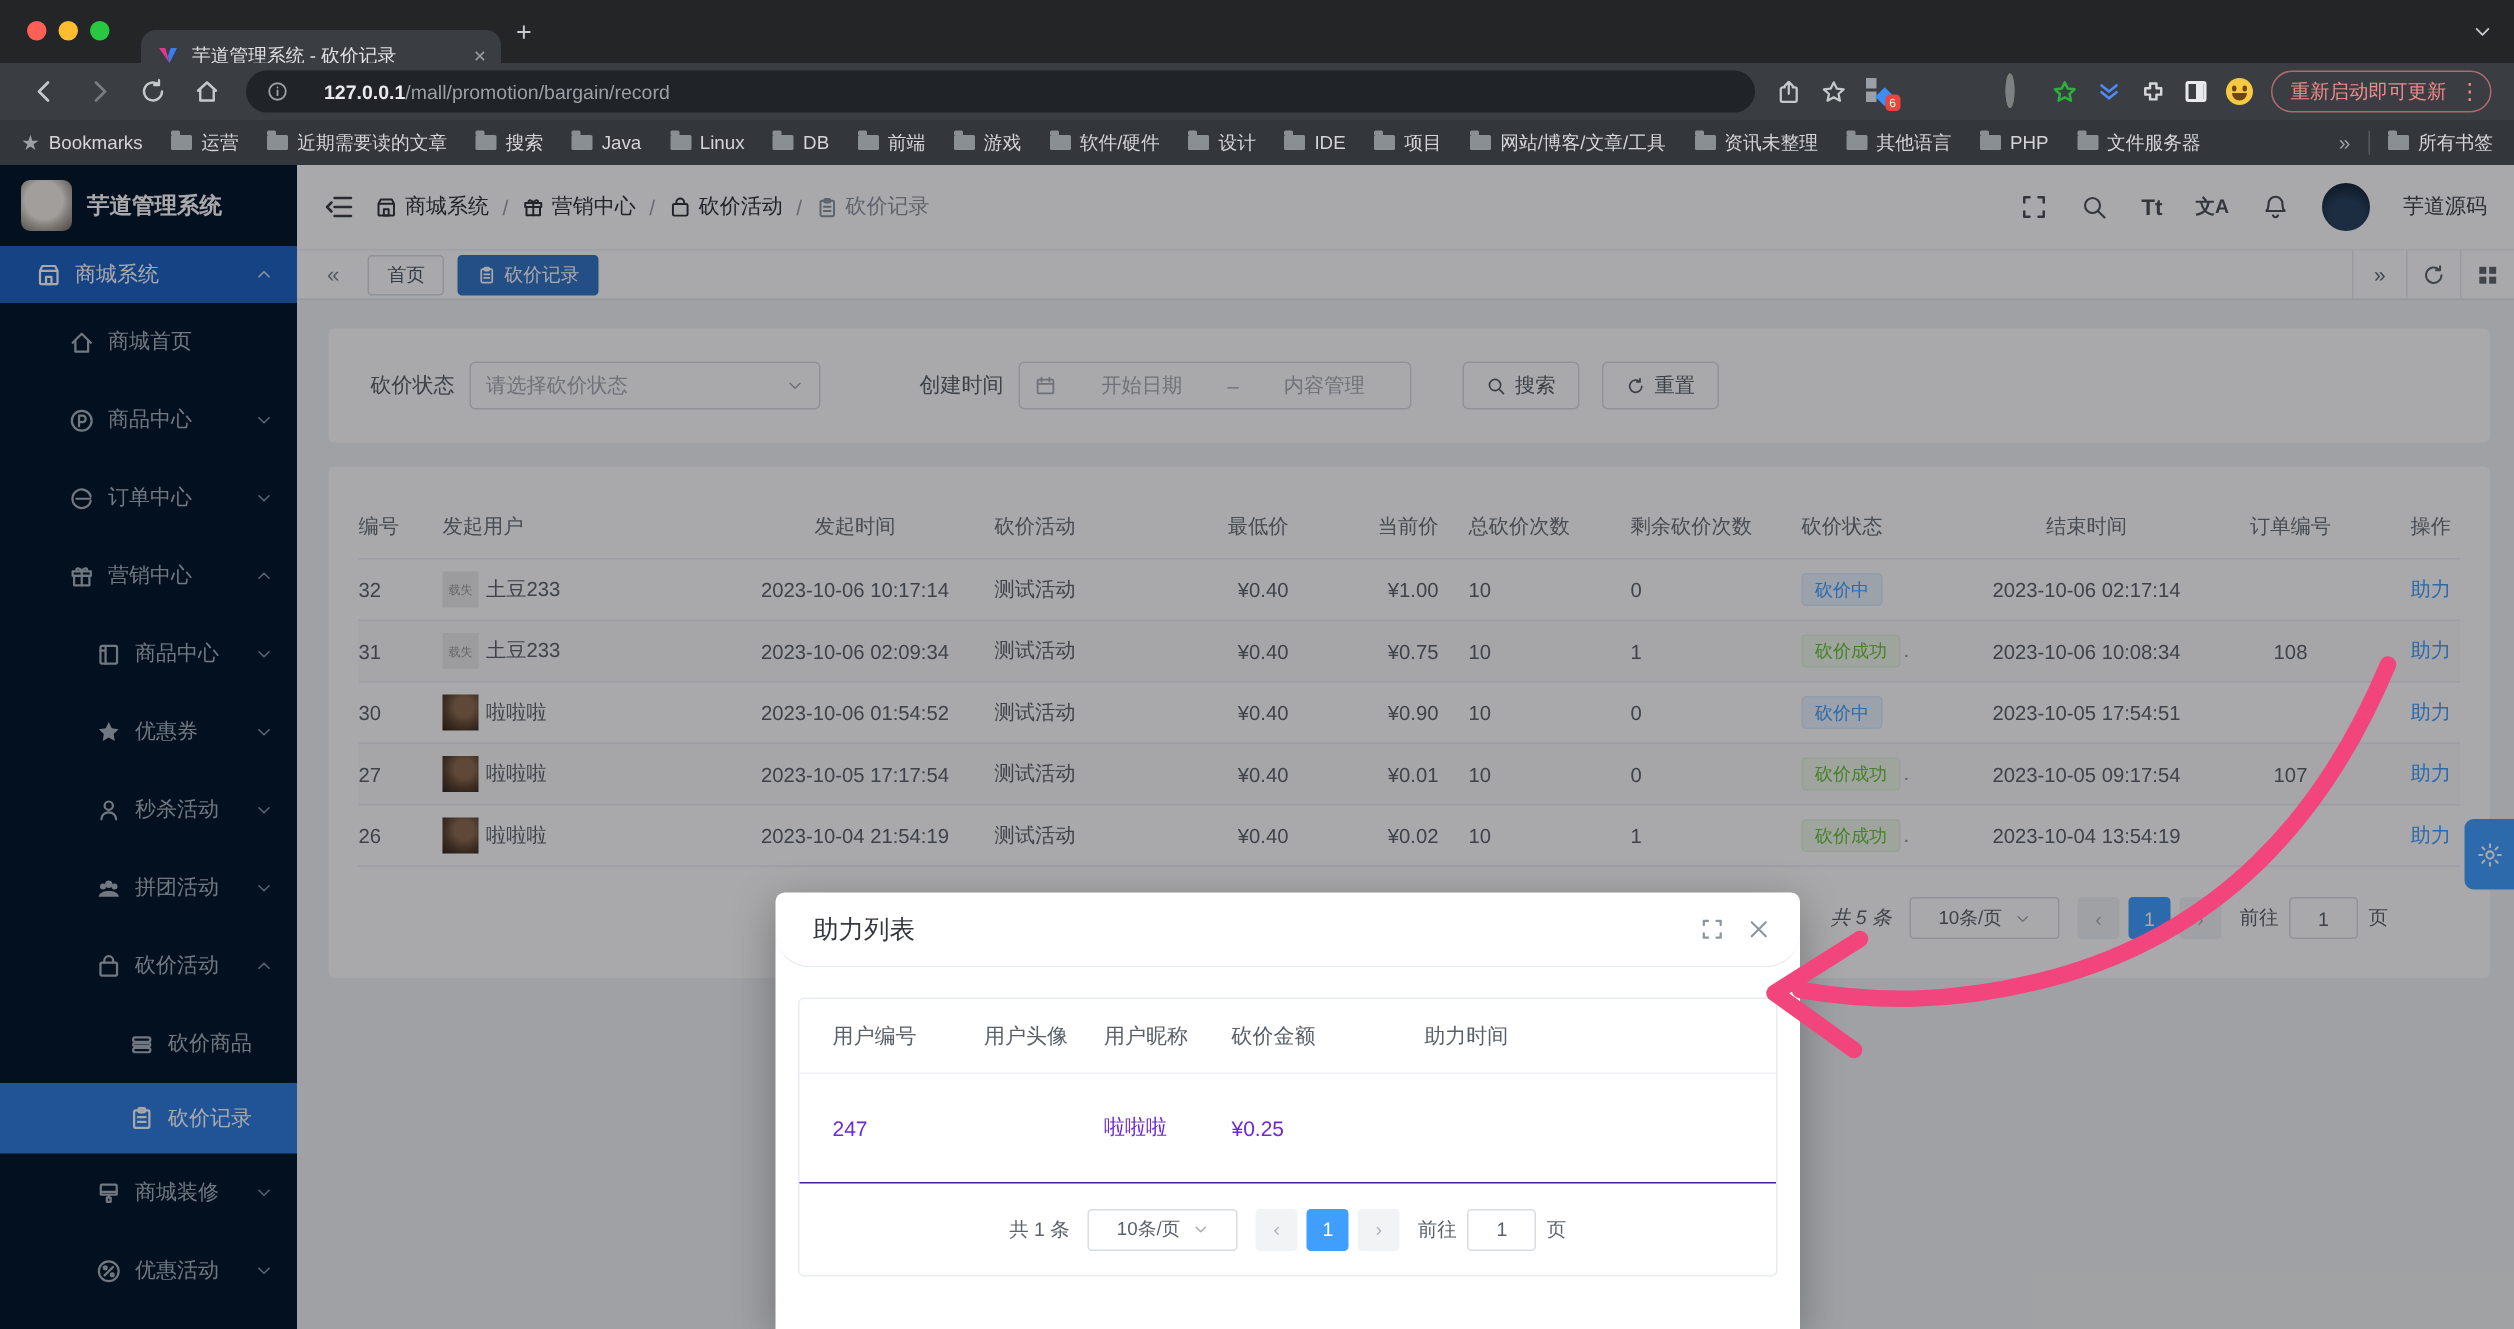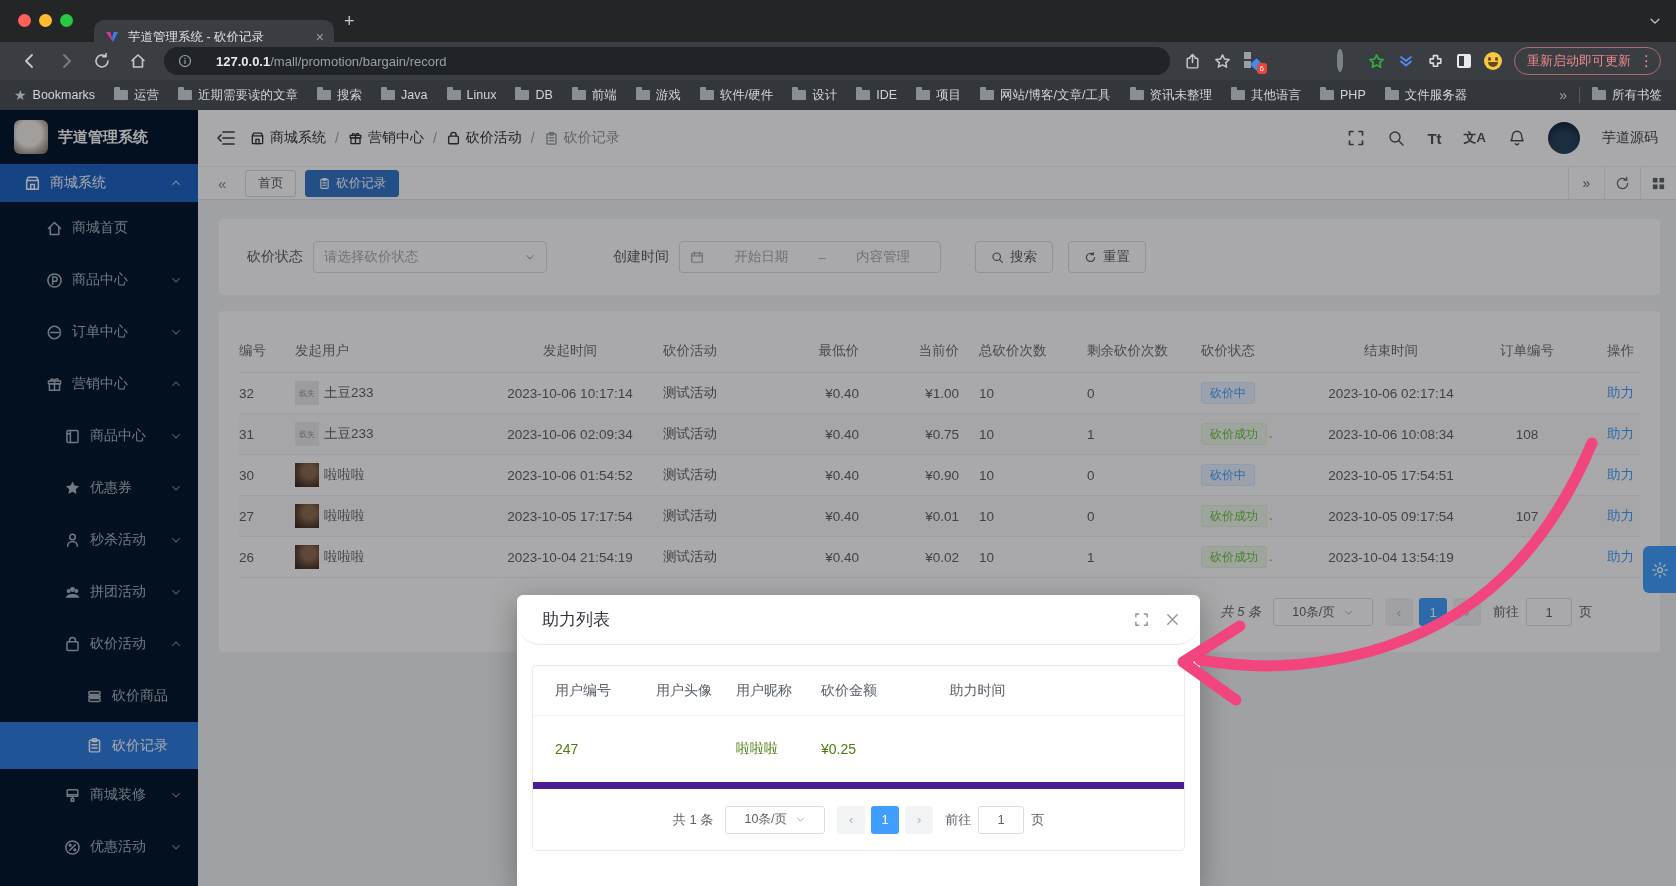--- a/index.html
+++ b/index.html
@@ -139,21 +139,21 @@
 .overlay { position:absolute; top:110px; left:0; right:0; bottom:0; background:rgba(8,10,14,0.35); z-index:40; }
 .modal { position:absolute; left:517px; top:595px; width:683px; height:291px; background:#fff; border-radius:6px 6px 0 0; z-index:50; box-shadow:0 8px 30px rgba(0,0,0,.3); }
 .modal-header { height:50px; display:flex; align-items:center; padding:0 20px 0 25px; border-bottom:1px solid #e7eaef;border-radius:23px; }
 .modal-title { font-size:17px; color:#33373d; }
 .modal-tools { margin-left:auto; display:flex; align-items:center; gap:16px; color:#8f959c; }
 .modal-tools .ico { width:15px; height:15px; } .modal-tools .ico svg{width:100%;height:100%;display:block;}
 .modal-body { padding:20px 15px 0; }
 .inner-box { border:1px solid #e8ebf0; border-radius:4px; height:186px; }
 .m-thead, .m-trow { display:grid; grid-template-columns:101px 80px 85px 120px 1fr; align-items:center; padding:0 0 0 22px; }
 .m-thead { height:50px; border-bottom:1px solid #eef0f4; font-size:14px; color:#596068; font-weight:500; }
-.m-trow { height:73px; border-bottom:7px solid #4c1d95; font-size:14px; color:#4d7c0f; }
+.m-trow { height:73px; border-bottom:1px solid #4c1d95; font-size:14px; color:#6d28d9; }
 .m-thead .mcell:nth-child(5), .m-trow .mcell:nth-child(5) { text-align:center; padding-right:170px; }
 .m-avatar { width:40px; height:40px; border-radius:50%; background:radial-gradient(circle at 55% 40%, #b08963 0 30%, #7a5a3d 60%, #4a3422 100%); }
 .m-pagi { display:flex; align-items:center; justify-content:center; height:61px; gap:12px; font-size:13px; color:#5d6269; }
 
 
 .annot { position:absolute; inset:0; z-index:60; pointer-events:none; }
 
 .ico svg, .chev svg { stroke:currentColor; fill:none; stroke-width:1.4; stroke-linecap:round; stroke-linejoin:round; }
 .ico svg .fill { fill:currentColor; stroke:none; }
 </style>

